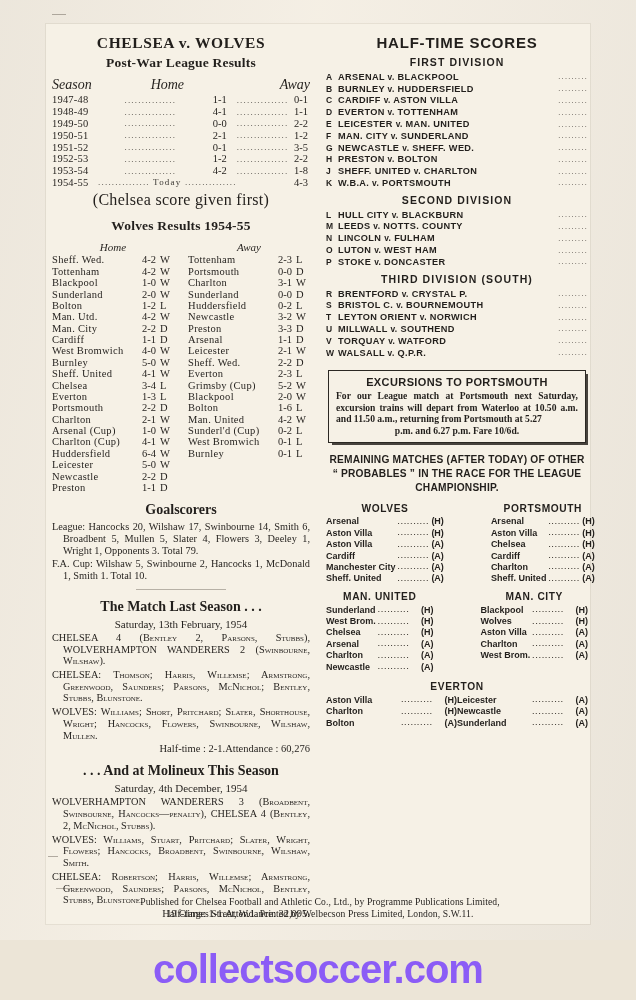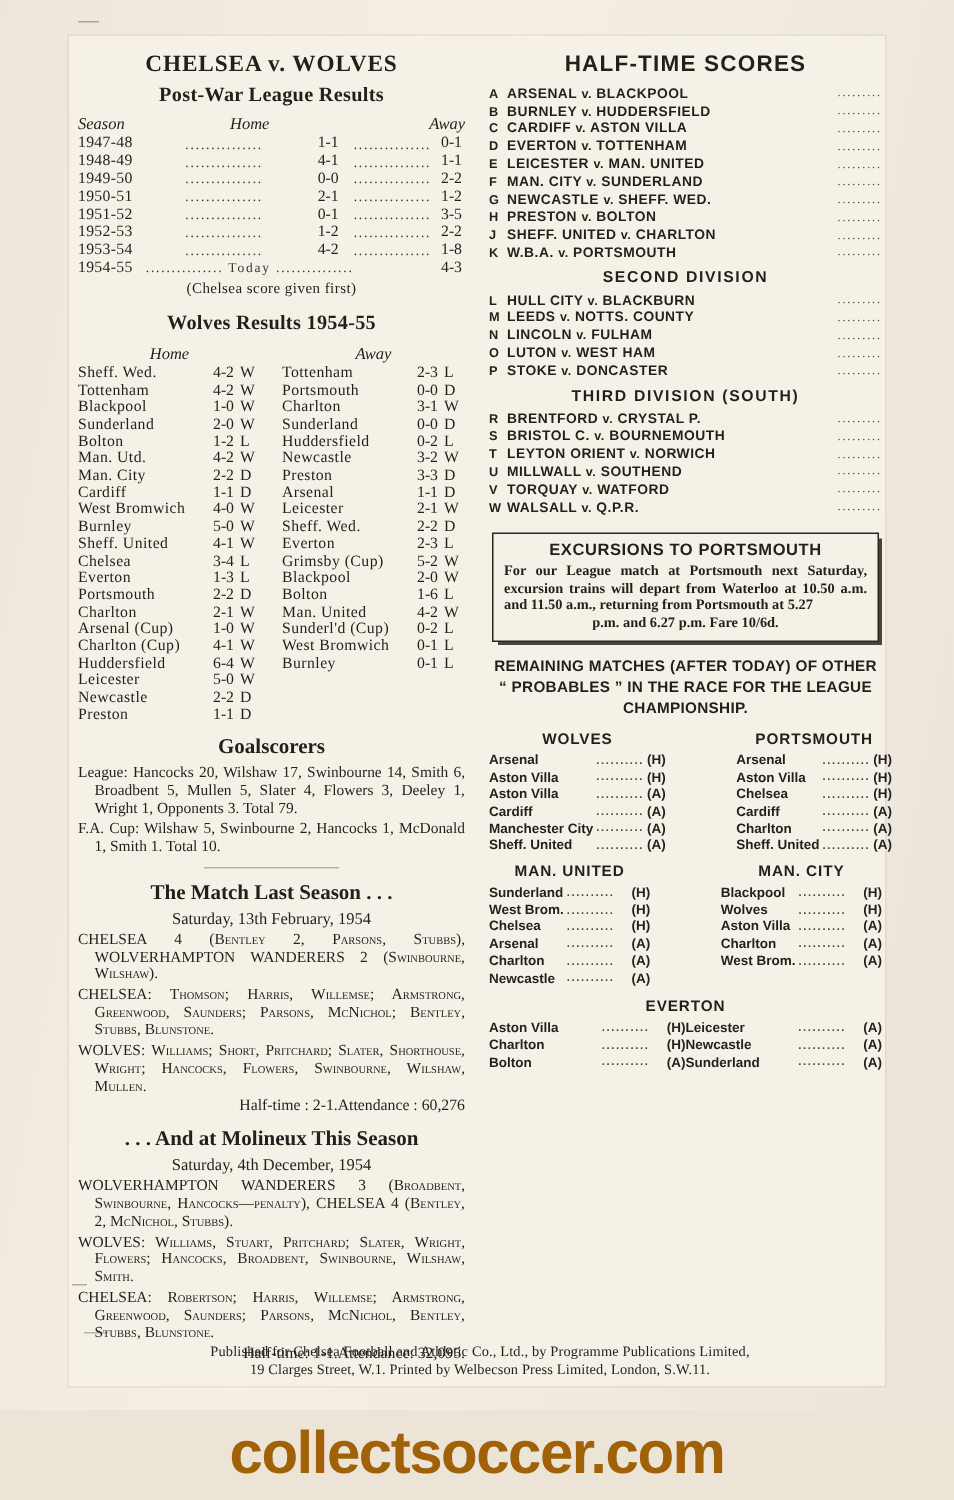--- a/index.html
+++ b/index.html
@@ -53,35 +53,35 @@
     margin:5px 0 3px 0;
   }
   .sec-head{
     text-align:center;font-weight:bold;font-size:14px;margin:9px 0 3px 0;
   }
 
   
   table{border-collapse:collapse;width:100%;}
   .pw{font-size:10.5px;}
   .pw th{
-    font-style:italic;font-weight:normal;font-size:11px;
+    font-style:italic;font-weight:normal;font-size:14px;
     padding:0 0 1px 0;
   }
   .pw th.season{text-align:left;}
   .pw th.home{text-align:center;}
   .pw th.away{text-align:right;}
   .pw td{padding:0.4px 0;white-space:nowrap;}
   .pw td.season{text-align:left;width:58px;letter-spacing:.2px;}
   .pw td.dots{
     color:#3b3833;overflow:hidden;text-align:center;
     font-size:9px;letter-spacing:1.2px;
   }
   .pw td.score{text-align:center;width:34px;}
   .pw td.score-a{text-align:right;width:30px;padding-right:2px;}
-  .note{text-align:center;font-size:10px;margin-top:3px;letter-spacing:.3px;}
+  .note{text-align:center;font-size:16px;margin-top:3px;letter-spacing:.3px;}
 
   
   .wr{font-size:10.5px;margin-top:1px;}
   .wr th{font-style:italic;font-weight:normal;font-size:11px;padding-bottom:1px;}
   .wr td{padding:0.2px 0;white-space:nowrap;vertical-align:top;}
   .wr .team{text-align:left;letter-spacing:.3px;}
   .wr .sc{text-align:right;padding-left:4px;width:26px;}
   .wr .rs{text-align:left;padding-left:4px;width:14px;}
   .wr .gapcol{width:12px;}
 
@@ -175,21 +175,21 @@
   
   .wm-band{
     position:absolute;left:0;top:940px;width:636px;height:60px;
     background:#ece5d7;
   }
   .watermark{
     position:absolute;left:0;top:938px;width:636px;height:62px;
     display:flex;align-items:center;justify-content:center;
     font-family:"Liberation Sans", sans-serif;
     font-weight:bold;font-size:40px;letter-spacing:-1px;
-    color:#a16207;
+    color:#8b5cf6;
   }
 </style>
 </head>
 <body>
 
 <div class="page">
   <div class="paper"></div>
   <div class="sheet"></div>
   <div class="top-rule"></div>
   <div class="left-tick"></div>
@@ -498,20 +498,21 @@
         <span>Attendance: 32,095.</span>
       </div>
 
     </div>
 
     <div class="col-right">
 
       <div class="h-right">HALF-TIME SCORES</div>
 
       <div id="divisions">
+          <div class="div-head">FIRST DIVISION</div>
           <table class="hts">
             <tbody>
               <tr>
                 <td class="ltr">A</td>
                 <td class="fix">ARSENAL  <span class="vsm">v.</span>  BLACKPOOL</td>
                 <td class="blank">.........</td>
               </tr>
               <tr>
                 <td class="ltr">B</td>
                 <td class="fix">BURNLEY  <span class="vsm">v.</span>  HUDDERSFIELD</td>

